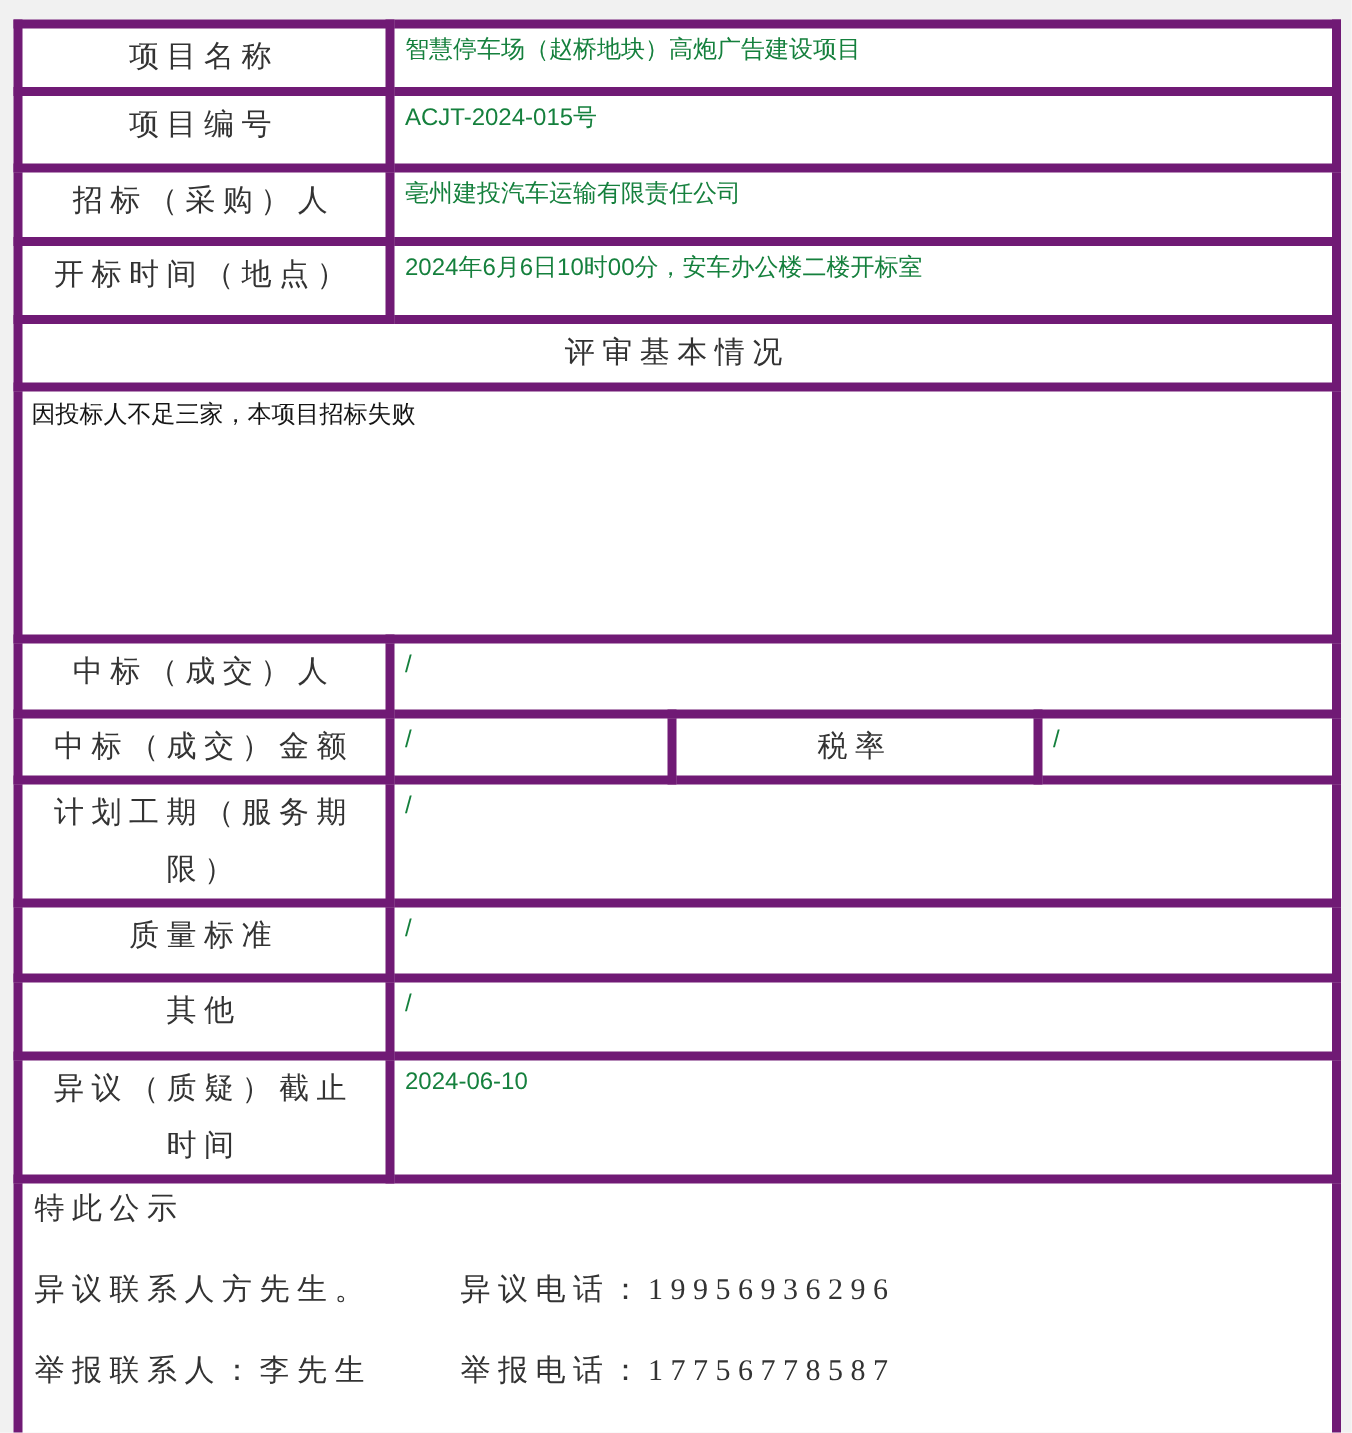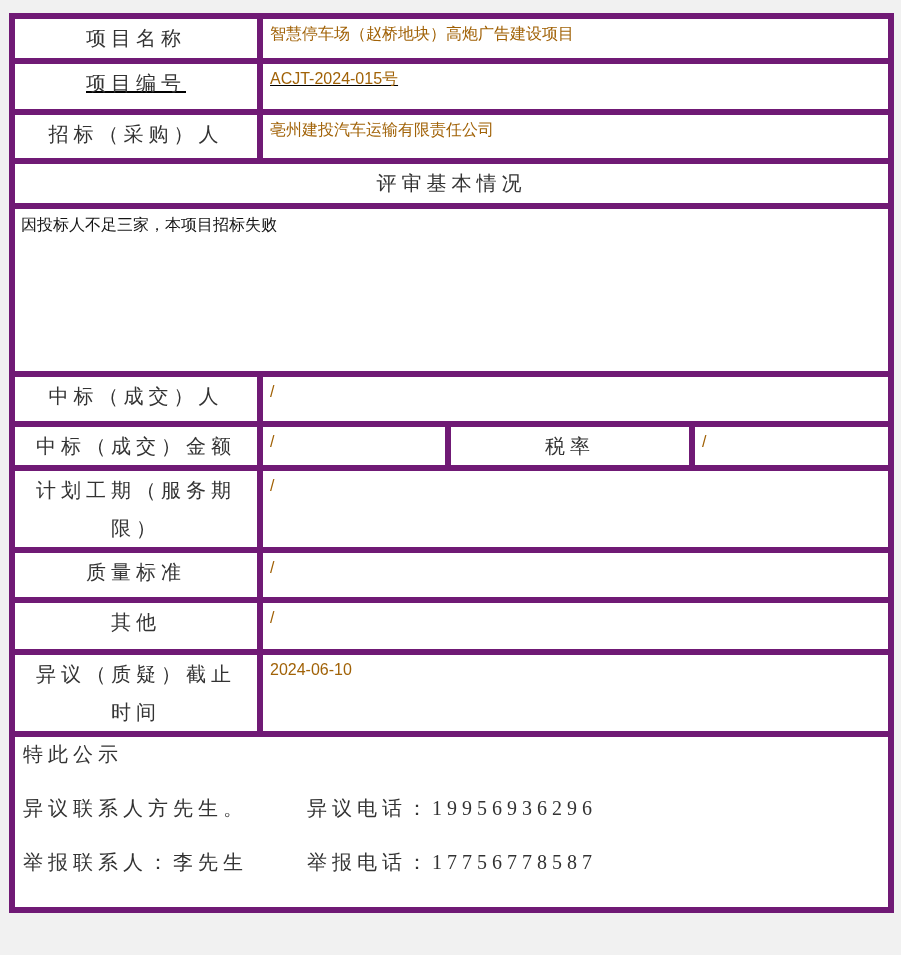--- a/index.html
+++ b/index.html
@@ -22,21 +22,21 @@
     background: #ffffff;
     border: 2px solid #000000;
   }
   table.doc td {
     border: 6px solid #701a75;
     vertical-align: top;
     overflow: hidden;
   }
   
   tr.h45  { height: 45px; }
-  tr.h51  { height: 51px; text-decoration: underline; }
+  tr.h51  { height: 51px; }
   tr.h49  { height: 49px; padding-left: 37px; }
   tr.h52  { height: 52px; }
   tr.h50  { height: 50px; }
   tr.h55  { height: 41px; }
   tr.h72  { height: 72px; }
   tr.h71  { height: 71px; }
   tr.h168 { height: 168px; }
 
   
   td.lab {
@@ -46,21 +46,21 @@
     letter-spacing: 5px;
     color: #333333;
     text-align: center;
     padding: 0 14px;
   }
   
   td.val {
     font-family: "Liberation Sans", "DejaVu Sans", sans-serif;
     font-size: 16px;
     line-height: 1.3;
-    color: #a16207;
+    color: #15803d;
     text-align: left;
     padding: 5px 7px;
   }
   
   td.sec {
     font-family: "Liberation Serif", "DejaVu Serif", serif;
     font-size: 20px;
     line-height: 1.9;
     letter-spacing: 5px;
     color: #333333;
@@ -114,20 +114,24 @@
     <tr class="h51">
       <td class="lab">项目编号</td>
       <td class="val" colspan="3">ACJT-2024-015号</td>
     </tr>
 
     <tr class="h49">
       <td class="lab">招标（采购）人</td>
       <td class="val" colspan="3">亳州建投汽车运输有限责任公司</td>
     </tr>
 
+    <tr class="h52">
+      <td class="lab">开标时间（地点）</td>
+      <td class="val" colspan="3">2024年6月6日10时00分，安车办公楼二楼开标室</td>
+    </tr>
 
     <tr class="h45">
       <td class="sec" colspan="4">评审基本情况</td>
     </tr>
 
     <tr class="h168">
       <td class="note" colspan="4">因投标人不足三家，本项目招标失败</td>
     </tr>
 
     <tr class="h50">

